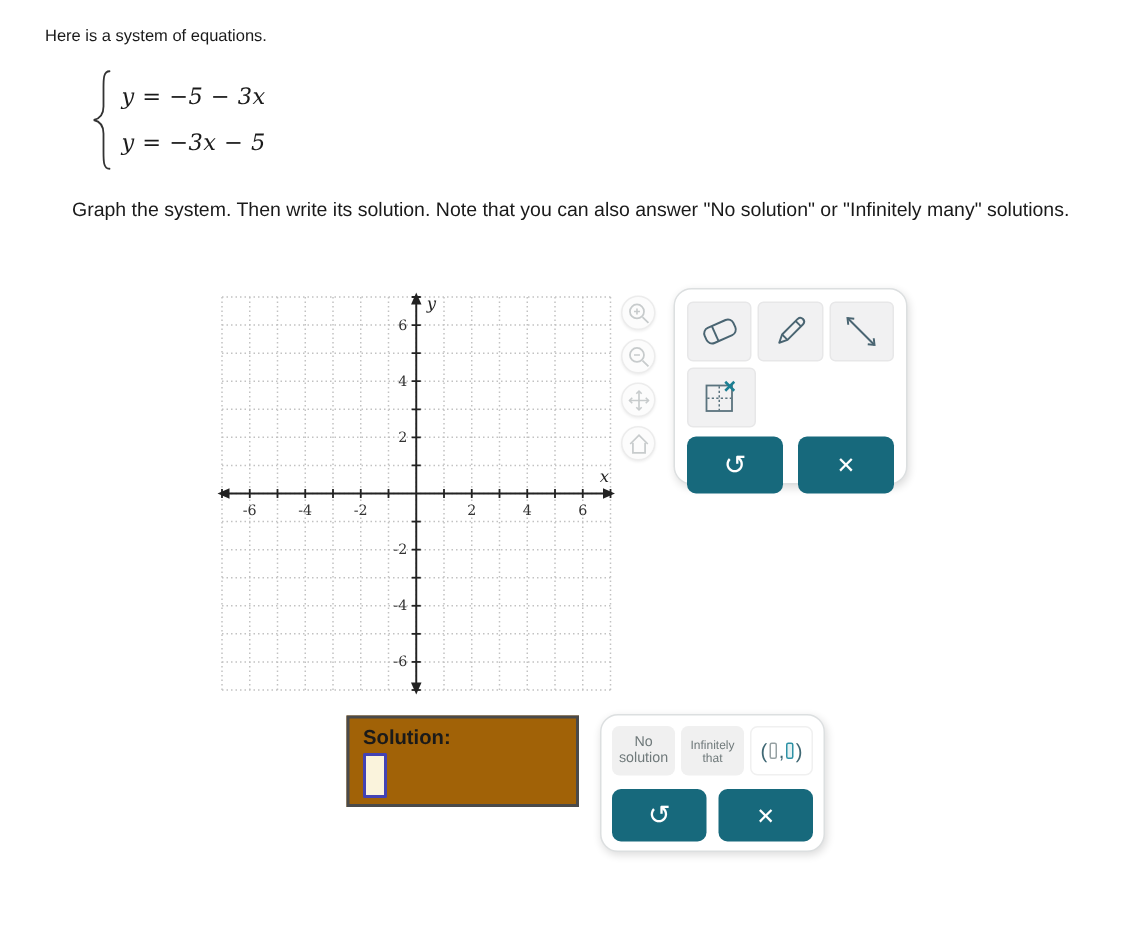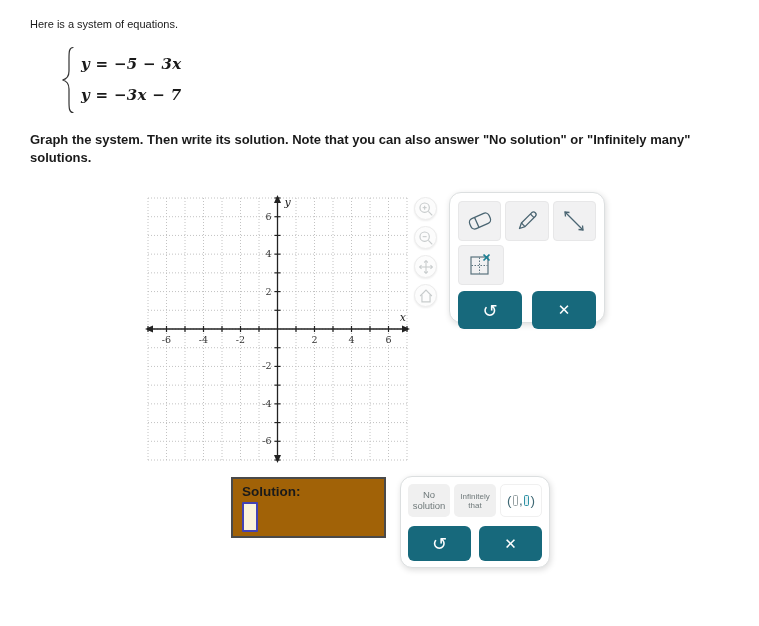--- a/index.html
+++ b/index.html
@@ -3,24 +3,24 @@
 <meta charset="utf-8">
 <style>
   html,body{margin:0;padding:0;background:#fff;}
   #app{position:relative;width:759px;height:626px;background:#ffffff;
        font-family:"Liberation Sans",sans-serif;color:#1a1a1a;overflow:hidden;}
 
   .title{position:absolute;left:30px;top:18px;font-size:11px;}
 
   .system{position:absolute;left:60px;top:46px;display:flex;align-items:center;}
   .eqs{margin-left:6px;font-family:"DejaVu Serif",serif;font-style:italic;
-       font-size:15px;line-height:31px;letter-spacing:.3px;font-weight:bold;}
-
-  .instruction{position:absolute;left:30px;top:131px;width:708px;
-       font-size:13px;line-height:17.5px;font-weight:bold;}
+       font-size:15px;line-height:31px;letter-spacing:.3px;}
+
+  .instruction{position:absolute;left:48px;top:131px;width:708px;
+       font-size:13px;line-height:17.5px;}
 
   .graph-wrap{position:absolute;left:144px;top:194px;width:267px;height:270px;}
 
   .zoomstrip{position:absolute;left:414px;top:197px;width:24px;}
   .circle-btn{width:21px;height:21px;border-radius:50%;background:#fcfcfc;
        border:1px solid #ececec;box-shadow:0 1px 2px rgba(0,0,0,.07);
        display:flex;align-items:center;justify-content:center;margin-bottom:6px;}
 
   .palette{position:absolute;background:#fff;border:1px solid #dcdfe0;border-radius:12px;
        box-shadow:1px 2px 6px rgba(0,0,0,.14);box-sizing:border-box;}
@@ -60,21 +60,21 @@
 <div id="app">
 
   <div class="title">Here is a system of equations.</div>
 
   <div class="system">
     <svg width="15" height="68" viewBox="0 0 15 68">
       <path d="M13 1.5 C9 1.5 9 6.5 9 12.5 L9 25 C9 31 6 33.2 2.5 34 C6 34.8 9 37 9 43 L9 55.5 C9 61.5 9 66.5 13 66.5" fill="none" stroke="#333" stroke-width="1.2" stroke-linecap="round"></path>
     </svg>
     <div class="eqs">
       <div>y = −5 − 3x</div>
-      <div>y = −3x − 7</div>
+      <div>y = −3x − 5</div>
     </div>
   </div>
 
   <div class="instruction">Graph the system. Then write its solution. Note that you can also answer "No solution" or "Infinitely many" solutions.</div>
 
   <div class="graph-wrap">
     <svg id="graph-svg" width="267" height="270" viewBox="0 0 267 270">
         <line x1="4" y1="4" x2="4" y2="266" stroke="#C2C2C2" stroke-width="1" stroke-dasharray="1 2"></line>
         <line x1="22.5" y1="4" x2="22.5" y2="266" stroke="#C2C2C2" stroke-width="1" stroke-dasharray="1 2"></line>
         <line x1="41" y1="4" x2="41" y2="266" stroke="#C2C2C2" stroke-width="1" stroke-dasharray="1 2"></line>

